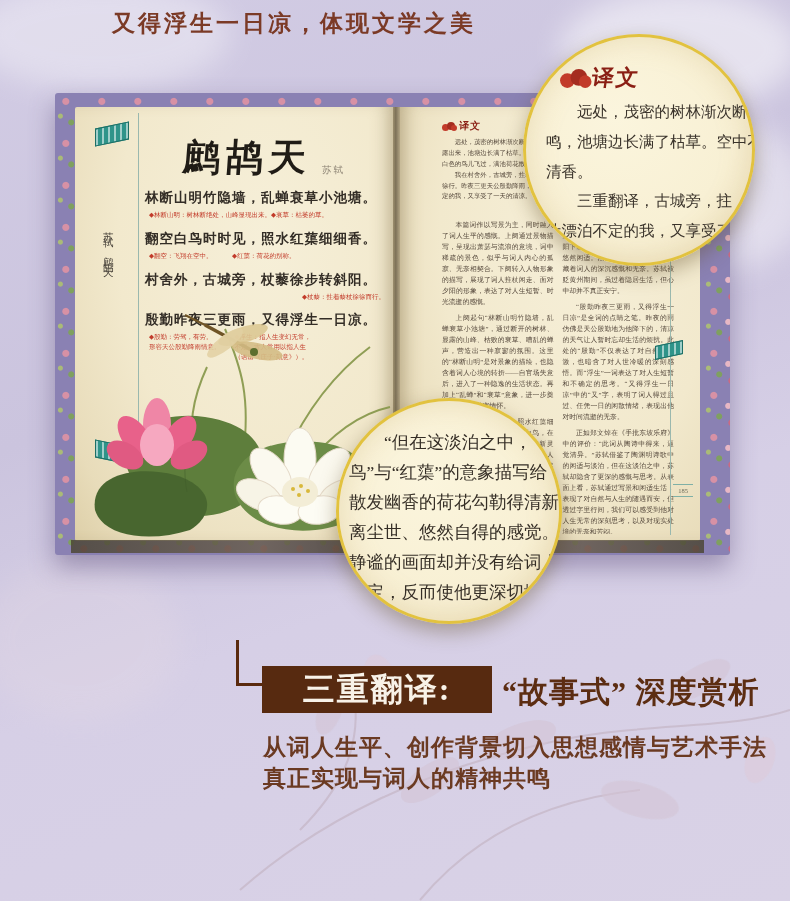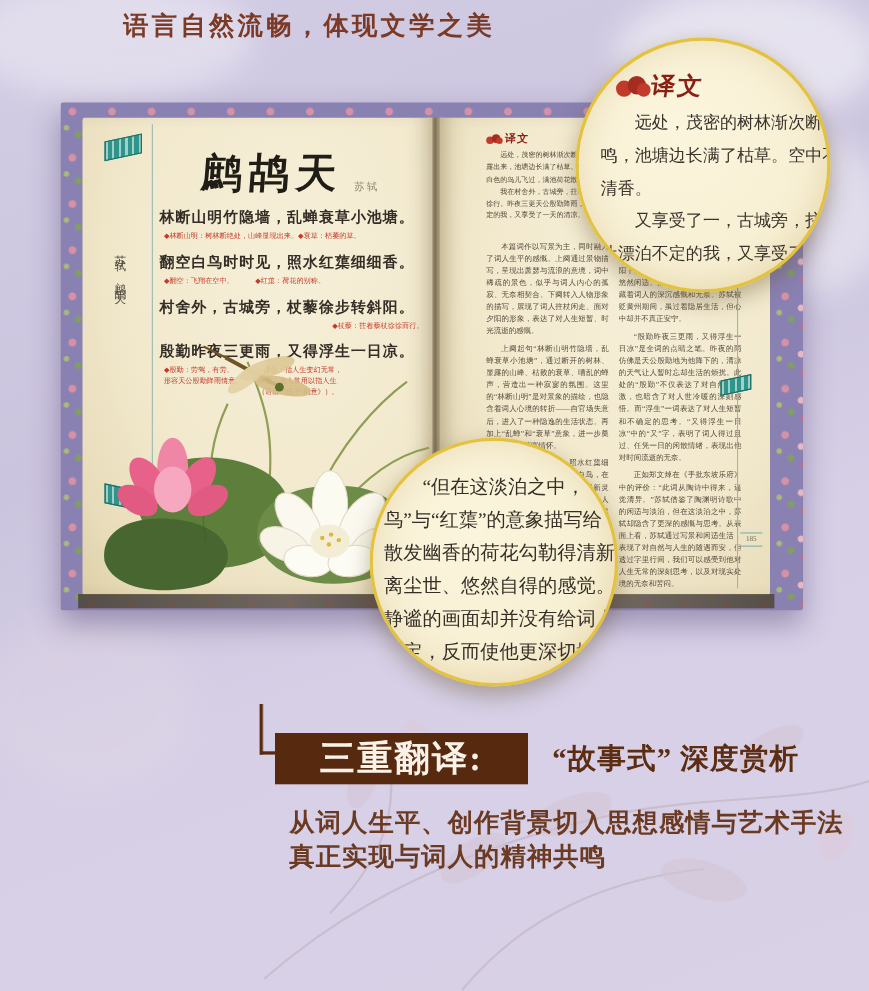--- a/index.html
+++ b/index.html
@@ -121,25 +121,25 @@
     transform:skewX(-8deg); margin-left:12px;}
   .mag-lines{ padding-left:20px; }
   .mag-top .mag-lines div{ font-size:15.5px; color:#3a332b; line-height:1.92; white-space:nowrap; }
   .mag-mid .mag-lines{ padding-top:26px; padding-left:10px; }
   .mag-mid .mag-lines div{ font-size:17.5px; color:#352e26; line-height:1.72; white-space:nowrap; }
   .ind{ text-indent:2em; }
   
   .bracket{ position:absolute; left:236px; top:640px; width:26px; height:46px;
     border-left:3px solid #5a2a0e; border-bottom:3px solid #5a2a0e; }
   .badge{
-    position:absolute; left:250px; top:666px; width:230px; height:47px;
+    position:absolute; left:262px; top:666px; width:230px; height:47px;
     background:#572a10; color:#f8f2e8; font-size:32px; font-weight:700;
     display:flex; align-items:center; justify-content:center; letter-spacing:2px;
   }
-  .promo-headline{ position:absolute; left:502px; top:672px; font-size:26px; font-weight:700;
+  .promo-headline{ position:absolute; left:502px; top:672px; font-size:30px; font-weight:700;
     color:#5c2d12; letter-spacing:1px; }
   .promo-line1{ position:absolute; left:263px; top:732px; font-size:23px; font-weight:700;
     color:#6b3a22; letter-spacing:1px; }
   .promo-line2{ position:absolute; left:263px; top:763px; font-size:23px; font-weight:700;
     color:#6b3a22; letter-spacing:1px; }
   
   .bottom-headline{
     position:absolute; left:0; right:0; top:855px; text-align:center;
     font-size:34px; font-weight:700; color:#8d6b41; letter-spacing:4px;
   }
@@ -166,21 +166,21 @@
       <ellipse cx="640" cy="210" rx="40" ry="17" transform="rotate(15 640 210)"></ellipse>
       <ellipse cx="700" cy="90" rx="34" ry="14" transform="rotate(-30 700 90)"></ellipse>
       <ellipse cx="330" cy="120" rx="26" ry="12" transform="rotate(-70 330 120)"></ellipse>
     </g>
     <g fill="#e3c6cf" opacity=".6">
       <ellipse cx="380" cy="90" rx="16" ry="26" transform="rotate(-15 380 90)"></ellipse>
       <ellipse cx="760" cy="170" rx="14" ry="24" transform="rotate(20 760 170)"></ellipse>
     </g>
   </svg>
 
-  <div class="tagline">语言自然流畅，体现文学之美</div>
+  <div class="tagline">又得浮生一日凉，体现文学之美</div>
 
   <div class="book">
     <div class="spine"></div>
 
     <div class="page page-left">
       <div class="lp-margin">
         <div class="orn o-lt"></div>
         <div class="lp-vtext vtext">
           <span>苏轼</span>　<span>鹧鸪天</span>
         </div>
@@ -303,21 +303,21 @@
           <i></i>
           <i></i>
           <i></i>
         </span>
       <span class="mag-label">译文</span>
     </div>
     <div class="mag-lines">
       <div class="ind">远处，茂密的树林渐次断</div>
       <div>鸣，池塘边长满了枯草。空中不</div>
       <div>清香。</div>
-      <div class="ind">又享受了一，古城旁，拄</div>
+      <div class="ind">三重翻译，古城旁，拄</div>
       <div>让漂泊不定的我，又享受了一</div>
     </div>
   </div>
 
   <div class="mag mag-mid">
     <div class="mag-lines">
       <div class="ind">“但在这淡泊之中，</div>
       <div>鸟”与“红蕖”的意象描写给</div>
       <div>散发幽香的荷花勾勒得清新</div>
       <div>离尘世、悠然自得的感觉。然</div>

